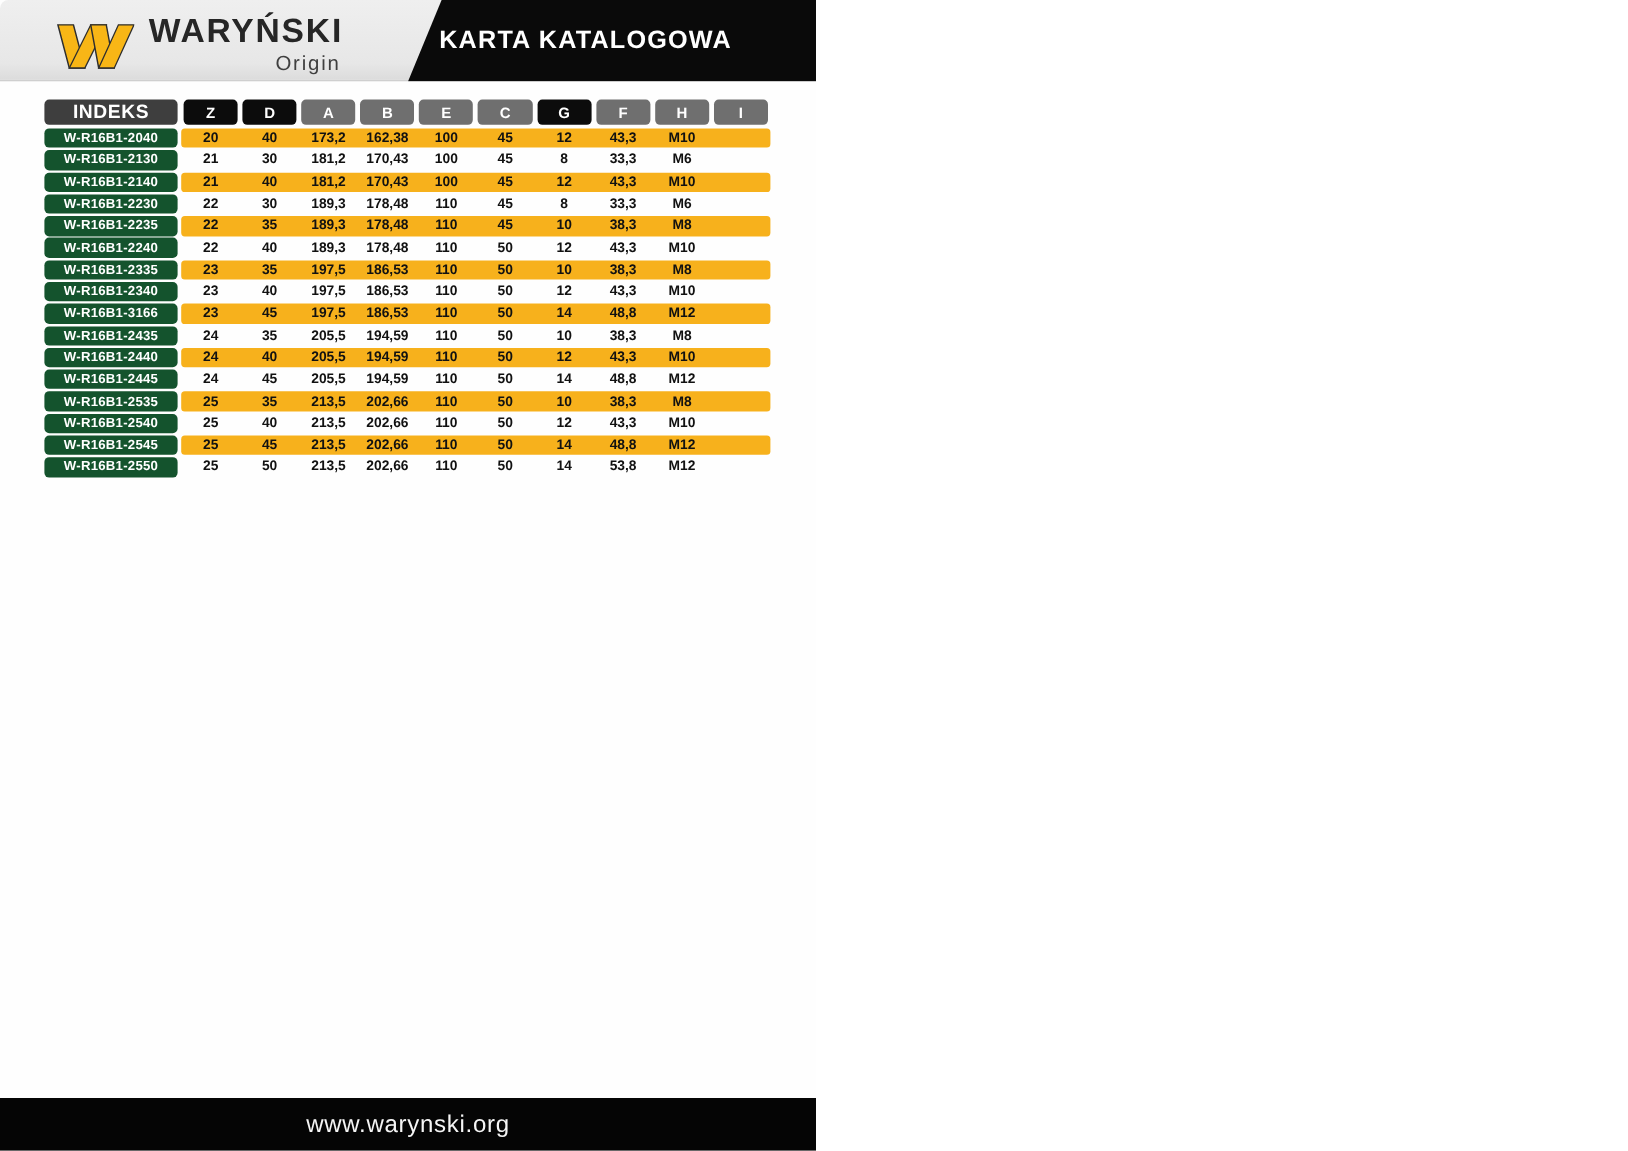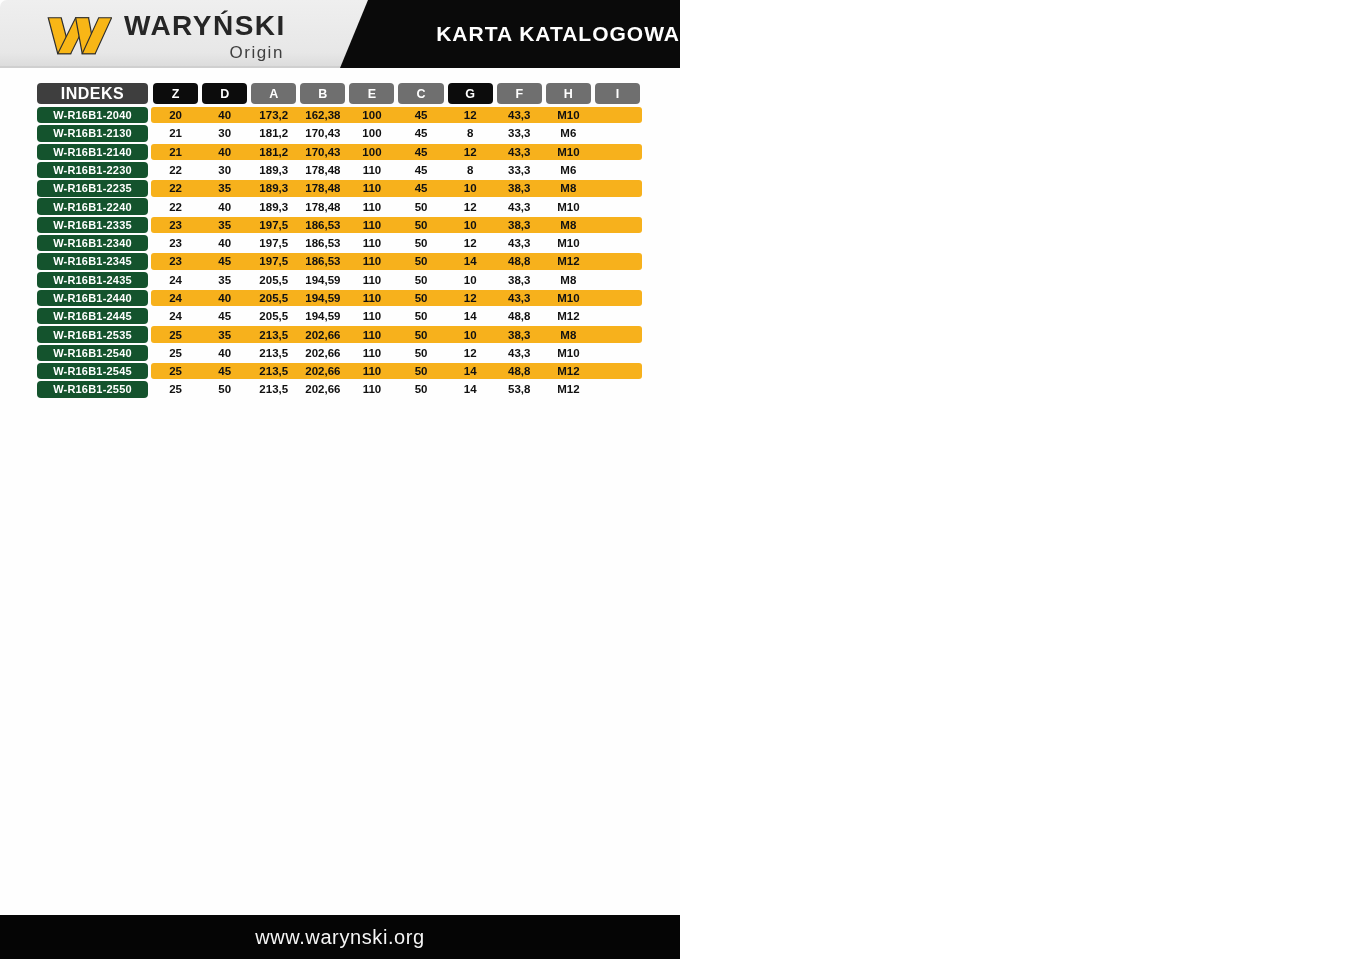--- a/index.html
+++ b/index.html
@@ -15,37 +15,37 @@
   
   .brand-bar {
     position: relative;
     width: 100%; height: 68px;
     background: linear-gradient(180deg, #efefef 0%, #e7e7e7 80%, #dcdcdc 100%);
     border-top-left-radius: 7px;
     border-bottom: 2px solid #cfcfcf;
   }
   .brand-left {
     position: absolute; left: 40px; top: 11px;
-    display: flex; align-items: flex-start;
+    display: flex; align-items: center;
   }
   .logo-mark { display: block; margin-right: 12px; margin-top: 3px; }
   .brand-text { display: flex; flex-direction: column; align-items: flex-end; }
   .brand-name {
     font-size: 28px; font-weight: 800; color: #262626;
     letter-spacing: 1.5px; line-height: 1.1;
   }
   .brand-tagline {
     font-size: 17px; font-weight: 400; color: #3f3f3f;
     letter-spacing: 1.5px; margin-top: 1px; margin-right: 2px;
   }
   .brand-right {
     position: absolute; left: 340px; right: 0; top: 0; bottom: -2px;
     background: #0a0a0a;
     clip-path: polygon(28px 0, 100% 0, 100% 100%, 0 100%);
-    display: flex; align-items: center; justify-content: flex-end;
+    display: flex; align-items: center; justify-content: flex-start;
   }
   .doc-title {
     color: #ffffff; font-size: 21px; font-weight: 800;
     letter-spacing: 1px; padding-left: 26px; white-space: nowrap;
   }
 
   
   .catalog-table { position: absolute; left: 37px; top: 83px; width: 605px; }
   .thead { display: flex; gap: 3px; height: 21px; margin-bottom: 3px; }
   .idx-h {
@@ -252,21 +252,21 @@
             <div class="cell">186,53</div>
             <div class="cell">110</div>
             <div class="cell">50</div>
             <div class="cell">12</div>
             <div class="cell">43,3</div>
             <div class="cell">M10</div>
             <div class="cell"></div>
           </div>
         </div>
         <div class="trow">
-          <div class="idx">W-R16B1-2345</div>
+          <div class="idx">W-R16B1-3166</div>
           <div class="band hl">
             <div class="cell">23</div>
             <div class="cell">45</div>
             <div class="cell">197,5</div>
             <div class="cell">186,53</div>
             <div class="cell">110</div>
             <div class="cell">50</div>
             <div class="cell">14</div>
             <div class="cell">48,8</div>
             <div class="cell">M12</div>

